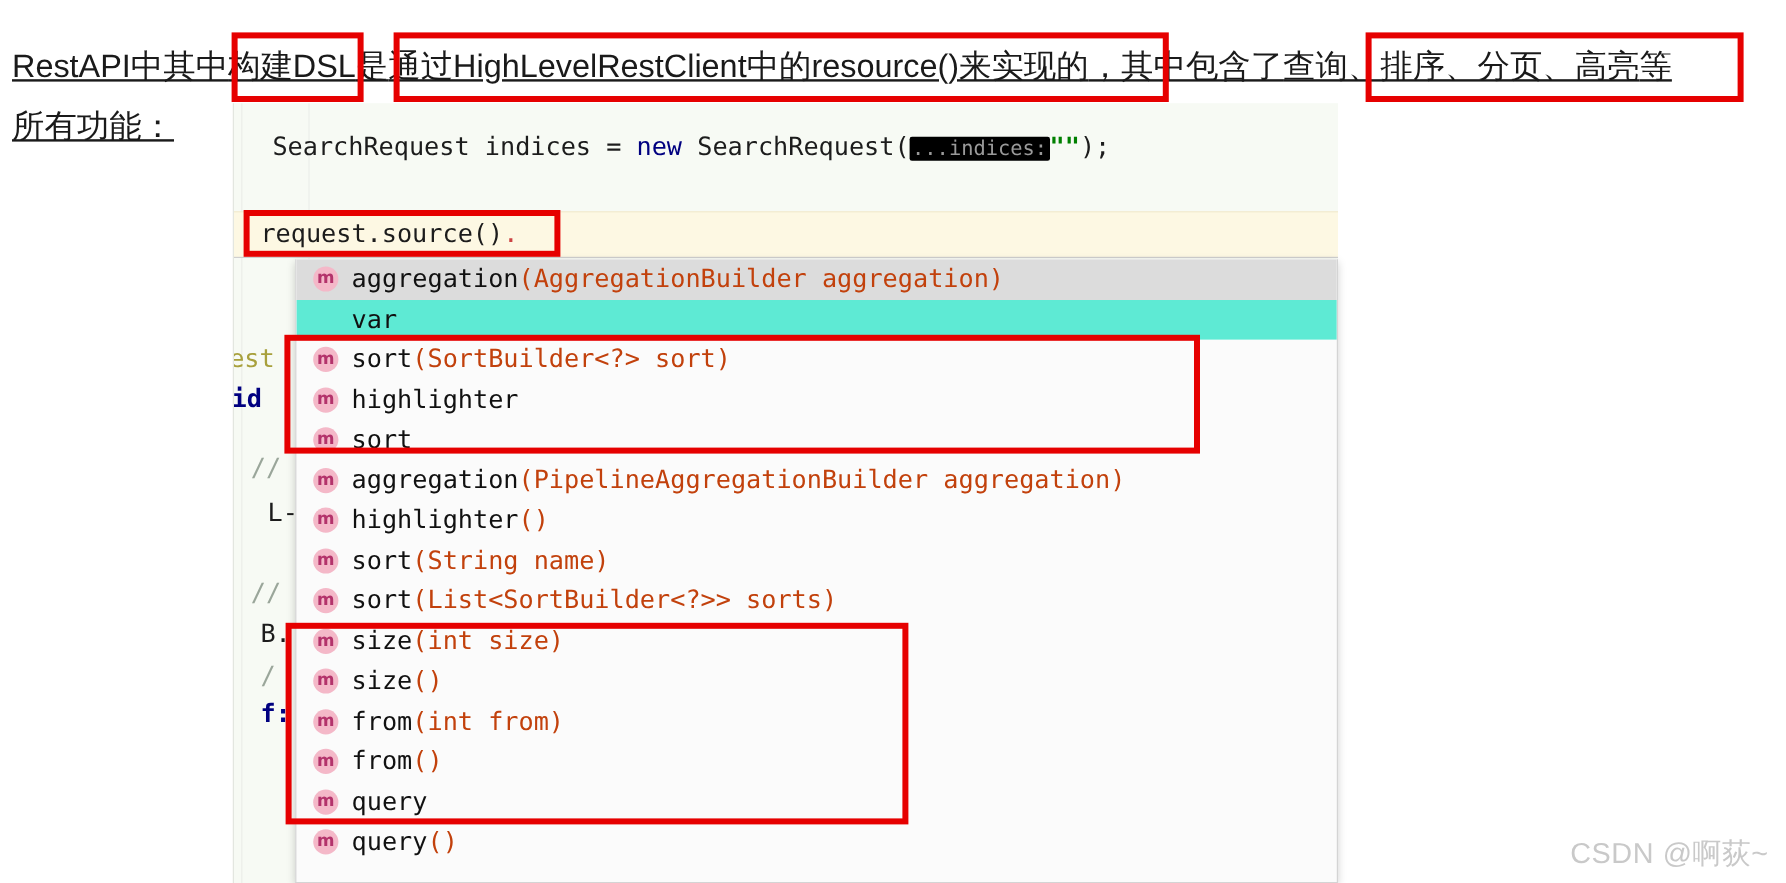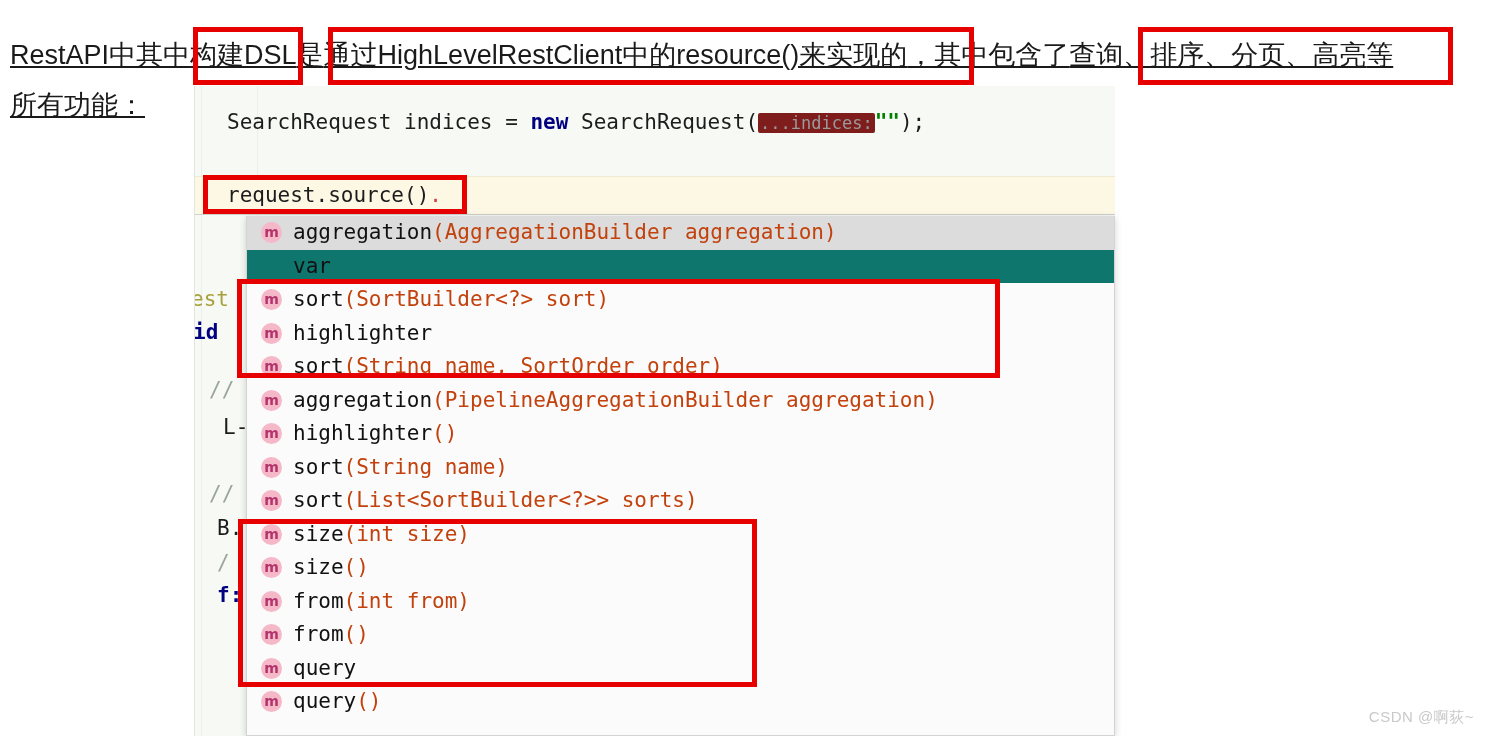--- a/index.html
+++ b/index.html
@@ -51,43 +51,43 @@
     position:absolute;
     left:0; right:0;
     height:33px;
     line-height:33px;
     font-family:"DejaVu Sans Mono", monospace;
     font-size:21px;
     white-space:pre;
     color:#1c1c1c;
   }
   .codeline .pad{ padding-left:32px; display:inline-block;}
-  .kw{ color:#000080; font-weight:bold; }
+  .kw{ color:#000080; font-weight:normal; }
   .str{ color:#008000; font-weight:bold; }
   .hintparam{
-    background:#7f1d1d;
+    background:#000000;
     color:#9a9a9a;
     font-size:17px;
     padding:0 2px;
     border-radius:2px;
   }
   .cmt{ color:#9aa69a; }
   .ann{ color:#a8a03c; }
 
   #curline{
     position:absolute;
     left:0; right:0;
     top:90px; height:37px;
     background:#fdf8e3;
     border-top:1px solid #f0ead0;
     border-bottom:1px solid #cfcfcf;
   }
   #curline .txt{
     display:block;
-    padding-left:32px;
+    padding-left:22px;
     line-height:37px;
     font-family:"DejaVu Sans Mono", monospace;
     font-size:21px;
     white-space:pre;
     color:#1c1c1c;
   }
   .squiggle{ color:#c44; }
 
   
   #popup{
@@ -107,42 +107,42 @@
     line-height:33.5px;
     display:flex;
     align-items:center;
     padding-left:14px;
     font-family:"DejaVu Sans Mono", monospace;
     font-size:21px;
     white-space:nowrap;
     background:transparent;
   }
   .acrow.sel{ background:#dcdcdc; }
-  .acrow.plain{ background:#0f766e; }
+  .acrow.plain{ background:#5eead4; }
   .micon{
     width:21px;height:21px;border-radius:50%;
     background:#f4b8c8;
     color:#b3336b;
     font-family:"DejaVu Sans", sans-serif;
     font-size:14px;
     font-weight:bold;
     line-height:21px;
     text-align:center;
     margin-right:11px;
     flex:0 0 auto;
   }
   .mname{ font-weight:normal; color:#111; }
   .msig{ color:#c2410c; }
   .acrow.novar{ padding-left:46px; color:#1c1c1c; }
 
   
   #watermark{
     position:absolute;
     right:14px; bottom:9px;
-    font-size:15px;
+    font-size:24px;
     color:#c9c9c9;
     font-family:"Liberation Sans", sans-serif;
     letter-spacing:0.5px;
   }
 </style>
 </head>
 <body>
 
 <div id="prose">
   <span class="tok">RestAPI中其中</span><span class="tok">构建DSL</span><span class="tok">是</span><span class="tok">通过HighLevelRestClient中的resource()来实现的</span><span class="tok">，其中包含了</span><span class="tok">查询、排序、分页、高亮</span><span class="tok">等</span>
@@ -184,21 +184,20 @@
       <span class="mname">sort</span>
       <span class="msig">(SortBuilder&lt;?&gt; sort)</span>
     </div>
     <div class="acrow">
       <span class="micon">m</span>
       <span class="mname">highlighter</span>
     </div>
     <div class="acrow">
       <span class="micon">m</span>
       <span class="mname">sort</span>
-      <span class="msig">(String name, SortOrder order)</span>
     </div>
     <div class="acrow">
       <span class="micon">m</span>
       <span class="mname">aggregation</span>
       <span class="msig">(PipelineAggregationBuilder aggregation)</span>
     </div>
     <div class="acrow">
       <span class="micon">m</span>
       <span class="mname">highlighter</span>
       <span class="msig">()</span>

